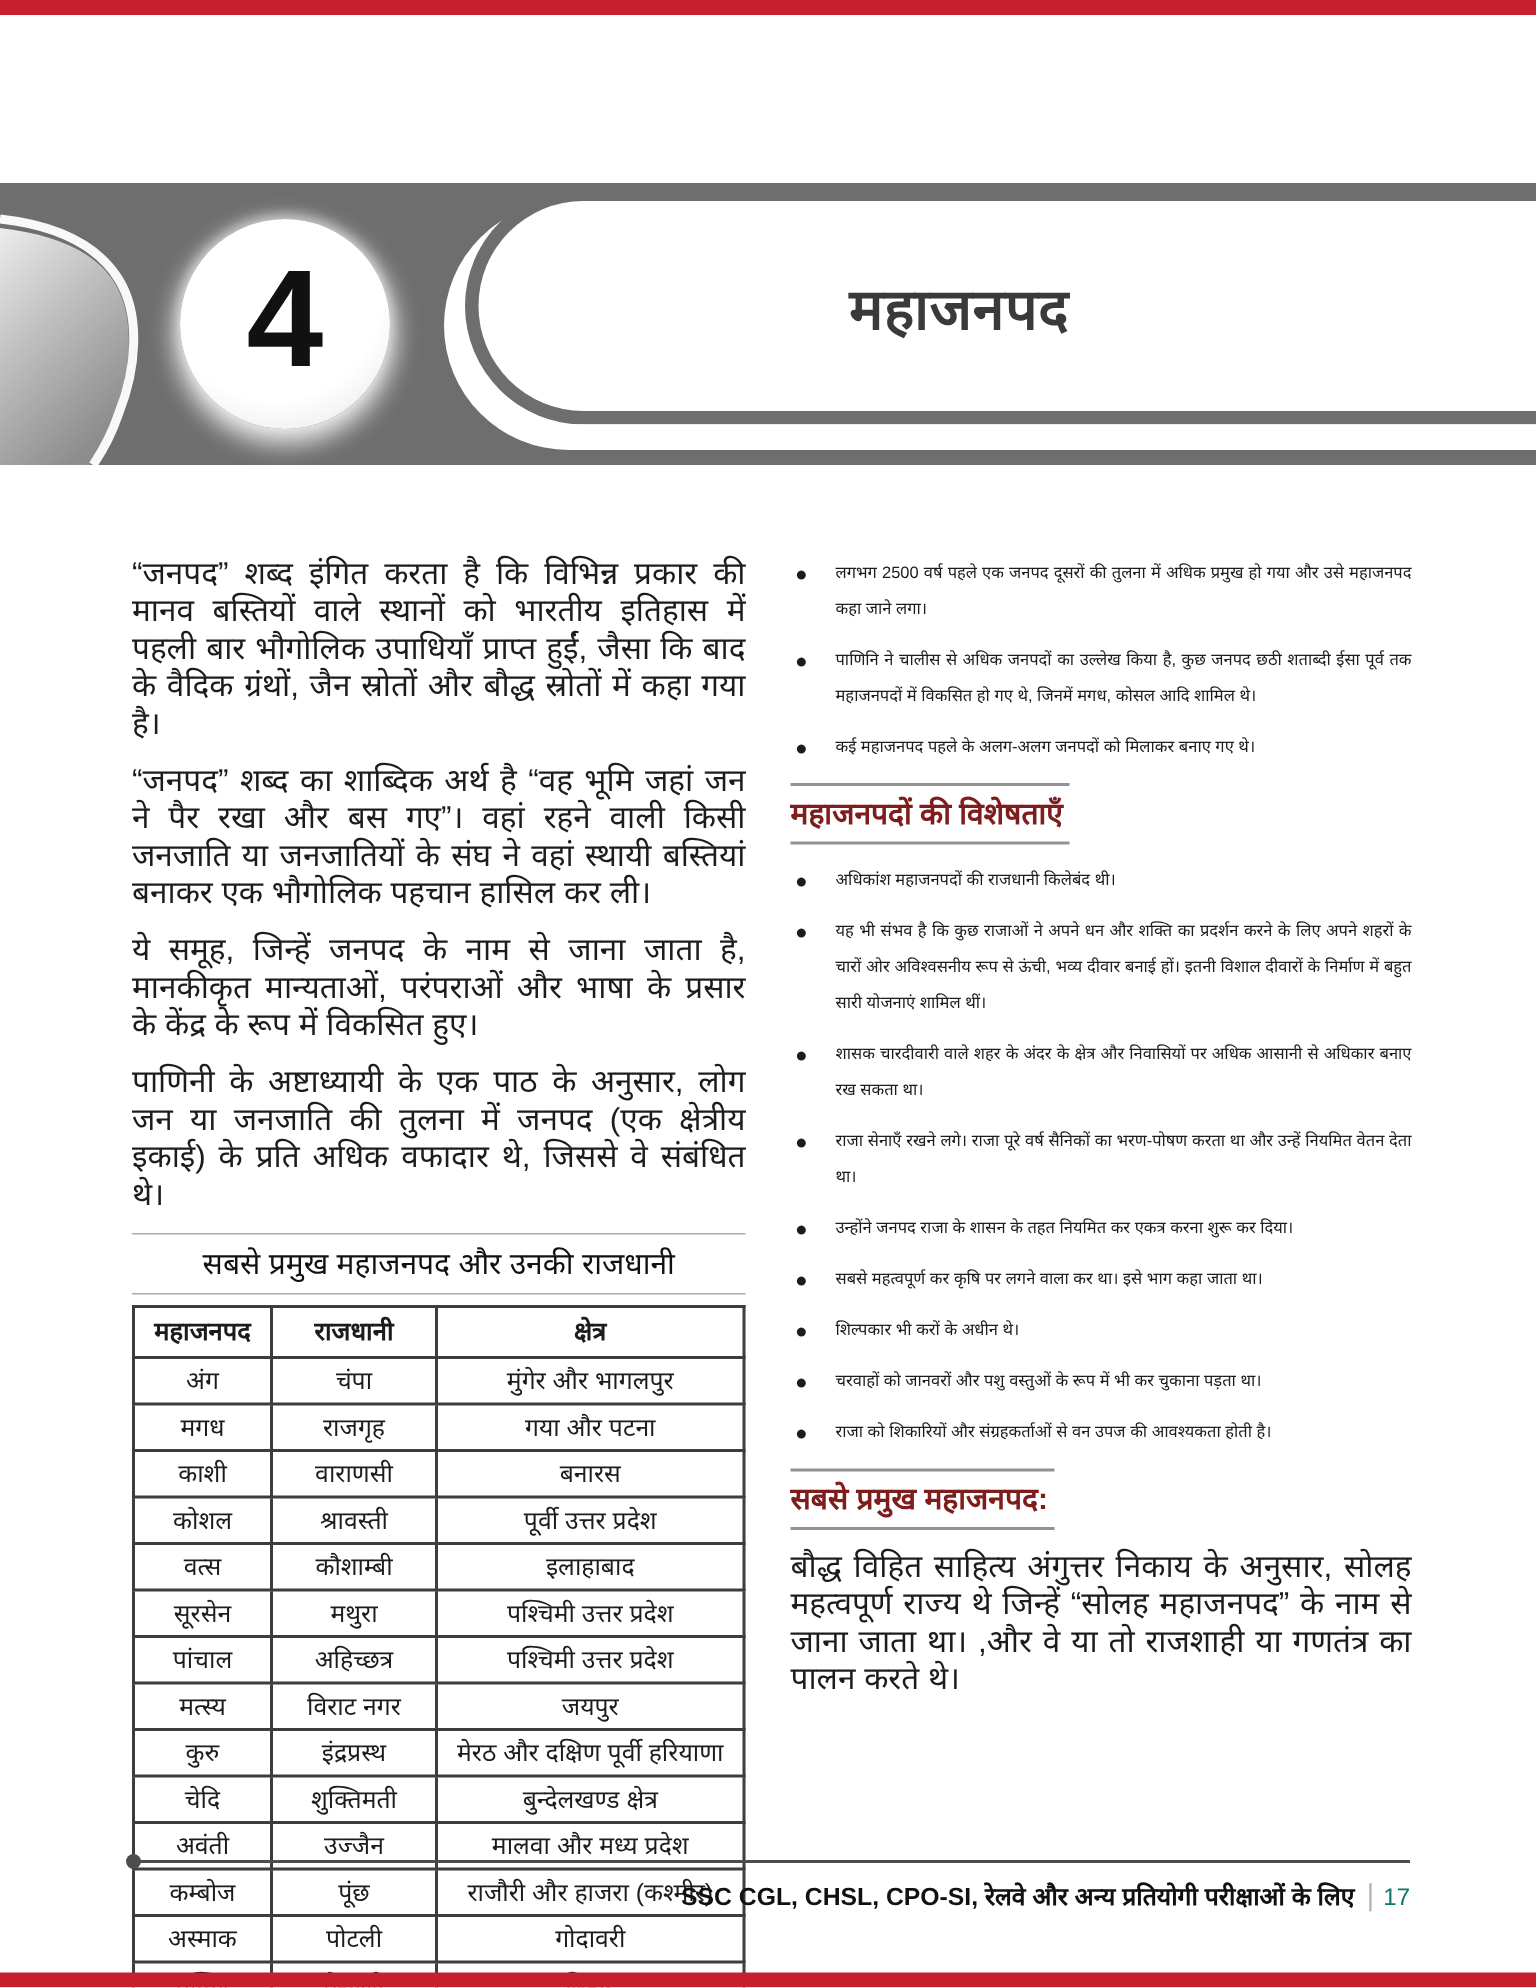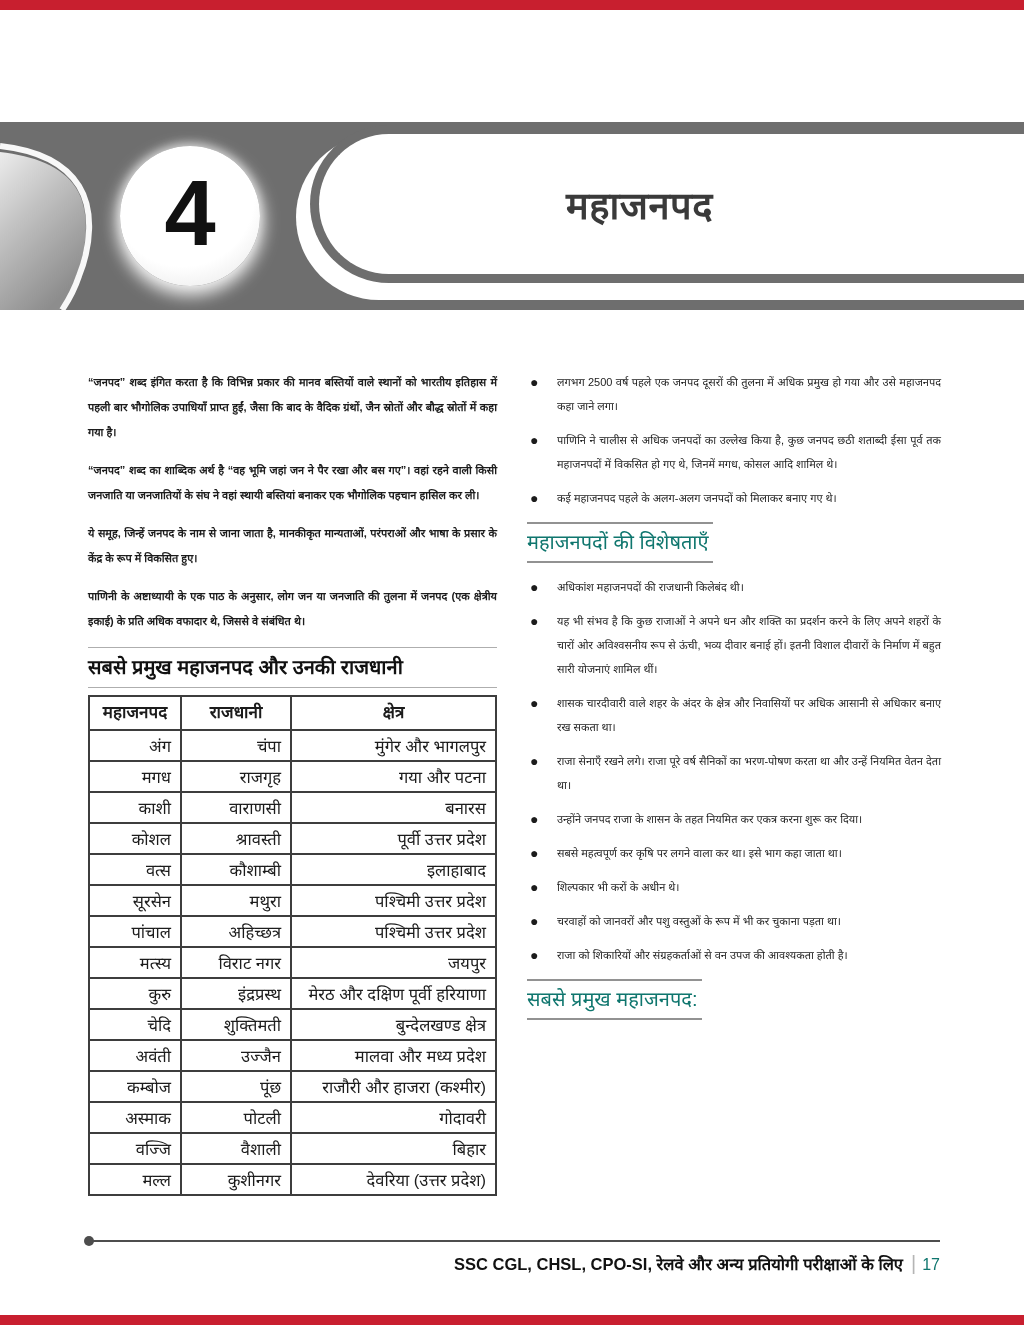--- a/index.html
+++ b/index.html
@@ -23,36 +23,36 @@
   .chapter-title { font-size:38px; font-weight:bold; color:#3a3a3a; padding-right:90px; letter-spacing:0.5px; }
   .num-circle { position:absolute; left:120px; top:24px; width:140px; height:140px; border-radius:50%;
                 background:radial-gradient(circle at 45% 35%, #ffffff 60%, #f2f2f2 78%, #dedede 100%);
                 box-shadow:0 6px 16px 4px rgba(255,255,255,0.85), 0 -2px 8px 1px rgba(255,255,255,0.4);
                 display:flex; align-items:center; justify-content:center; }
   .num-circle .num { font-size:92px; font-weight:bold; color:#111; line-height:1; padding-bottom:6px; }
 
   
   .col-left  { position:absolute; left:88px;  top:370px; width:409px; }
   .col-right { position:absolute; left:527px; top:370px; width:414px; }
-  .para { font-size:11px; line-height:25px; text-align:justify; margin-bottom:13px;font-weight:bold; }
-
-  .table-title { text-align:left; font-size:20px; font-weight:bold; color:#111;
+  .para { font-size:21px; line-height:25px; text-align:justify; margin-bottom:13px; }
+
+  .table-title { text-align:center; font-size:20px; font-weight:normal; color:#111;
                  border-top:1px solid #aeaeae; border-bottom:1px solid #aeaeae;
                  padding:5px 0 7px; margin:2px 0 7px; }
   table.mj { width:100%; border-collapse:collapse; }
   table.mj th, table.mj td { border:2px solid #3d3d3d; font-size:16.5px; line-height:22px; }
   table.mj th { font-size:17px; font-weight:bold; text-align:center; padding:5px 6px; }
-  table.mj td { text-align:right; padding:3.5px 9px; }
+  table.mj td { text-align:center; padding:3.5px 9px; }
   table.mj col.c1 { width:92px; } table.mj col.c2 { width:110px; } table.mj col.c3 { width:205px; }
 
   .bullet { display:flex; margin-bottom:10px; }
   .bullet .dot { flex:none; width:30px; font-size:14px; line-height:24px; padding-left:3px; color:#1c1c1c; }
   .bullet .btext { flex:1; font-size:11px; line-height:24px; text-align:justify; }
 
-  .sec-title { display:inline-block; font-size:20px; font-weight:normal; color:#0f766e;
+  .sec-title { display:inline-block; font-size:20px; font-weight:bold; color:#7f1d1d;
                border-top:2px solid #929292; border-bottom:2px solid #929292;
                padding:4px 4px 6px 0; margin:2px 0 12px; }
 
   
   .footer-rule { position:absolute; left:88px; top:1240px; width:852px; height:2px; background:#4d4d4d; }
   .footer-dot  { position:absolute; left:84px; top:1236px; width:10px; height:10px; border-radius:50%; background:#4d4d4d; }
   .footer-line { position:absolute; left:88px; top:1252px; width:852px; text-align:right; }
   .footer-text { font-size:16.5px; font-weight:bold; color:#111;text-align:right; }
   .footer-sep  { font-size:20px; font-weight:normal; color:#b5b5b5; padding:0 6px 0 8px; }
   .footer-page { font-size:16px; color:#0f766e; }
@@ -234,20 +234,21 @@
         <span class="dot">●</span>
         <div class="btext">चरवाहों को जानवरों और पशु वस्तुओं के रूप में भी कर चुकाना पड़ता था।</div>
       </div>
     <div class="bullet">
         <span class="dot">●</span>
         <div class="btext">राजा को शिकारियों और संग्रहकर्ताओं से वन उपज की आवश्यकता होती है।</div>
       </div>
 
     <div class="sec-title">सबसे प्रमुख महाजनपद:</div>
 
+    <div class="para">बौद्ध विहित साहित्य अंगुत्तर निकाय के अनुसार, सोलह महत्वपूर्ण राज्य थे जिन्हें “सोलह महाजनपद” के नाम से जाना जाता था। ,और वे या तो राजशाही या गणतंत्र का पालन करते थे।</div>
   </div>
 
   <div class="footer-dot"></div>
   <div class="footer-rule"></div>
   <div class="footer-line">
     <span class="footer-text">SSC CGL, CHSL, CPO-SI, रेलवे और अन्य प्रतियोगी परीक्षाओं के लिए</span><span class="footer-sep">|</span><span class="footer-page">17</span>
   </div>
 
   <div class="accent-bar bottom"></div>
 

